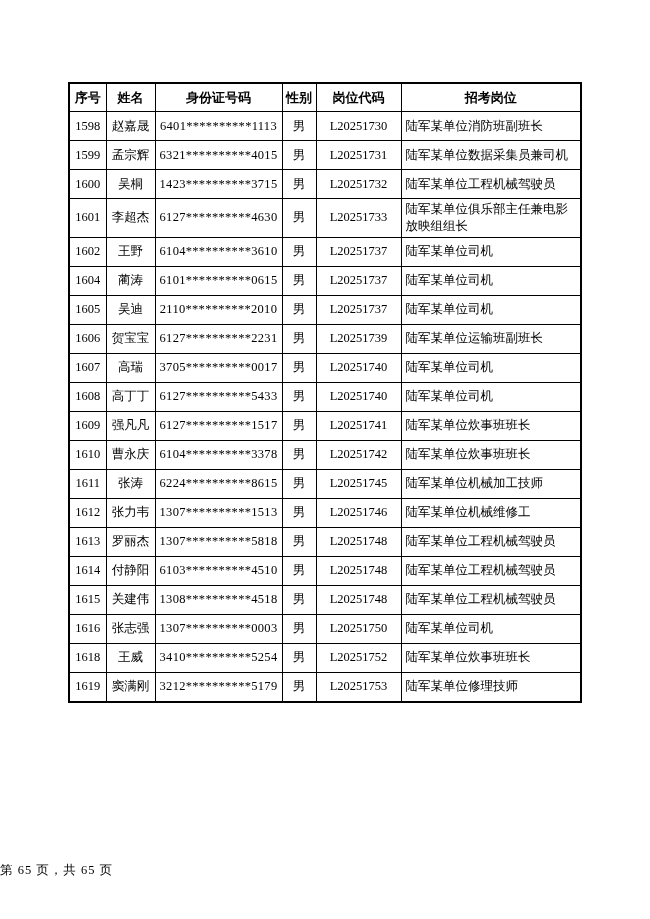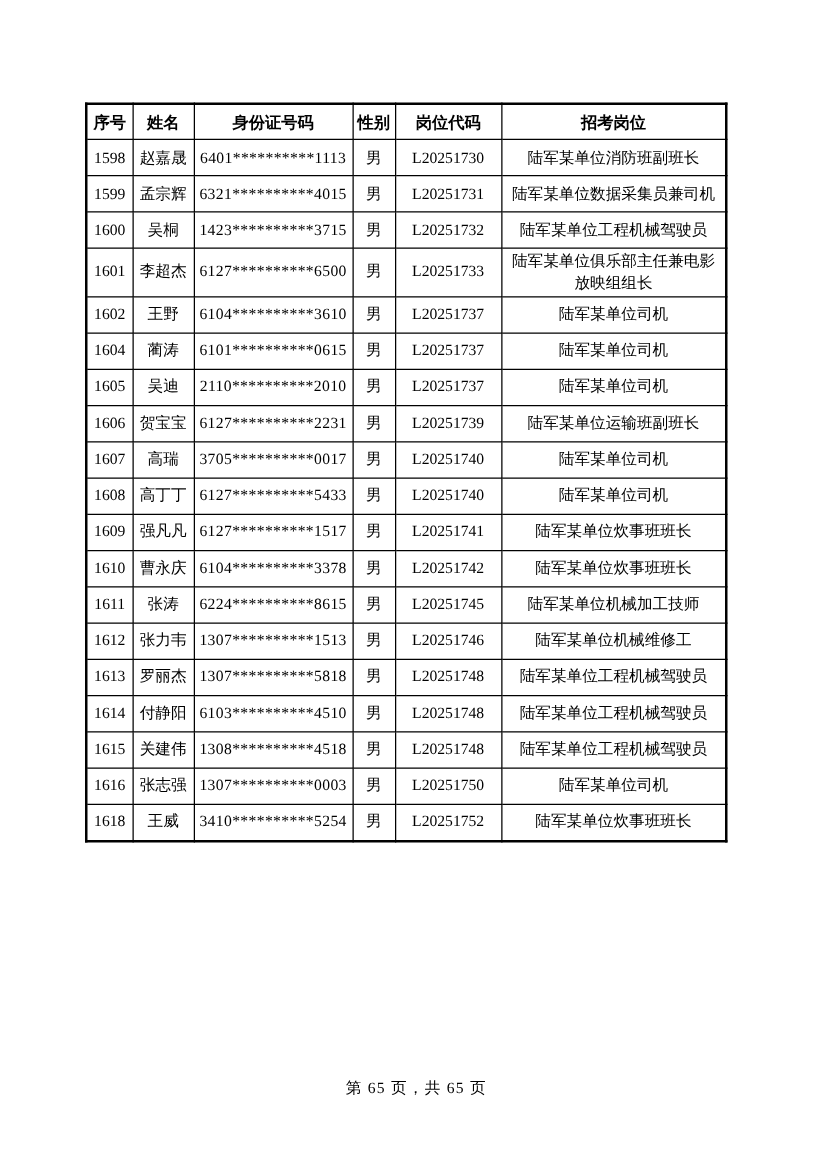--- a/index.html
+++ b/index.html
@@ -39,30 +39,29 @@
   }
   table.roster th {
     font-weight: bold;
     font-size: 13px;
     height: 23px;
   }
   table.roster td.col-id {
     letter-spacing: 0.3px;
   }
   table.roster td.col-job {
-    text-align: center;
+    text-align: left;
     padding-left: 4px;
     padding-right: 4px;
   }
   .footer {
     position: absolute;
-    left: 16px;
+    left: 0;
     right: 0;
     top: 862px;
-    text-align: center;
     font-size: 12.5px;
     color: #000000;
     letter-spacing: 1px;
   }
 </style>
 </head>
 <body>
 
 <div class="page">
 
@@ -106,21 +105,21 @@
           <td class="col-serial">1600</td>
           <td class="col-name">吴桐</td>
           <td class="col-id">1423**********3715</td>
           <td class="col-gender">男</td>
           <td class="col-code">L20251732</td>
           <td class="col-job">陆军某单位工程机械驾驶员</td>
         </tr>
         <tr>
           <td class="col-serial">1601</td>
           <td class="col-name">李超杰</td>
-          <td class="col-id">6127**********6500</td>
+          <td class="col-id">6127**********4630</td>
           <td class="col-gender">男</td>
           <td class="col-code">L20251733</td>
           <td class="col-job">陆军某单位俱乐部主任兼电影放映组组长</td>
         </tr>
         <tr>
           <td class="col-serial">1602</td>
           <td class="col-name">王野</td>
           <td class="col-id">6104**********3610</td>
           <td class="col-gender">男</td>
           <td class="col-code">L20251737</td>
@@ -231,18 +230,26 @@
           <td class="col-job">陆军某单位司机</td>
         </tr>
         <tr>
           <td class="col-serial">1618</td>
           <td class="col-name">王威</td>
           <td class="col-id">3410**********5254</td>
           <td class="col-gender">男</td>
           <td class="col-code">L20251752</td>
           <td class="col-job">陆军某单位炊事班班长</td>
         </tr>
+        <tr>
+          <td class="col-serial">1619</td>
+          <td class="col-name">窦满刚</td>
+          <td class="col-id">3212**********5179</td>
+          <td class="col-gender">男</td>
+          <td class="col-code">L20251753</td>
+          <td class="col-job">陆军某单位修理技师</td>
+        </tr>
       </tbody>
   </table>
 
   <div class="footer">第 65 页，共 65 页</div>
 
 </div>
 
 </body></html>

